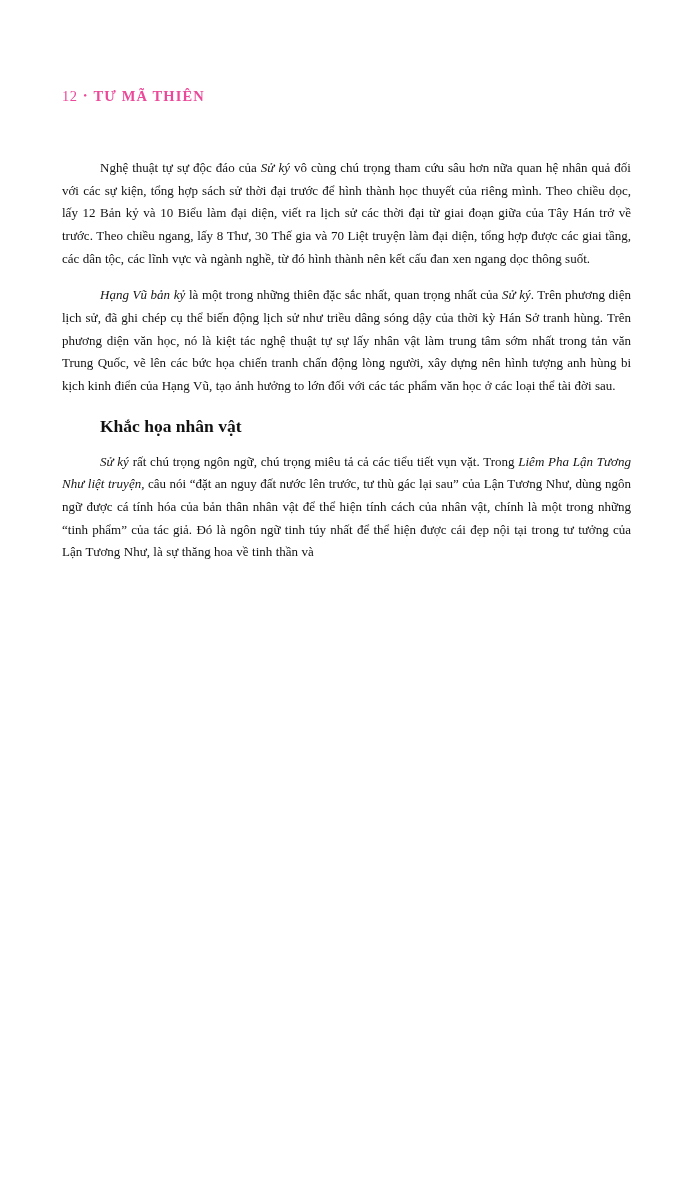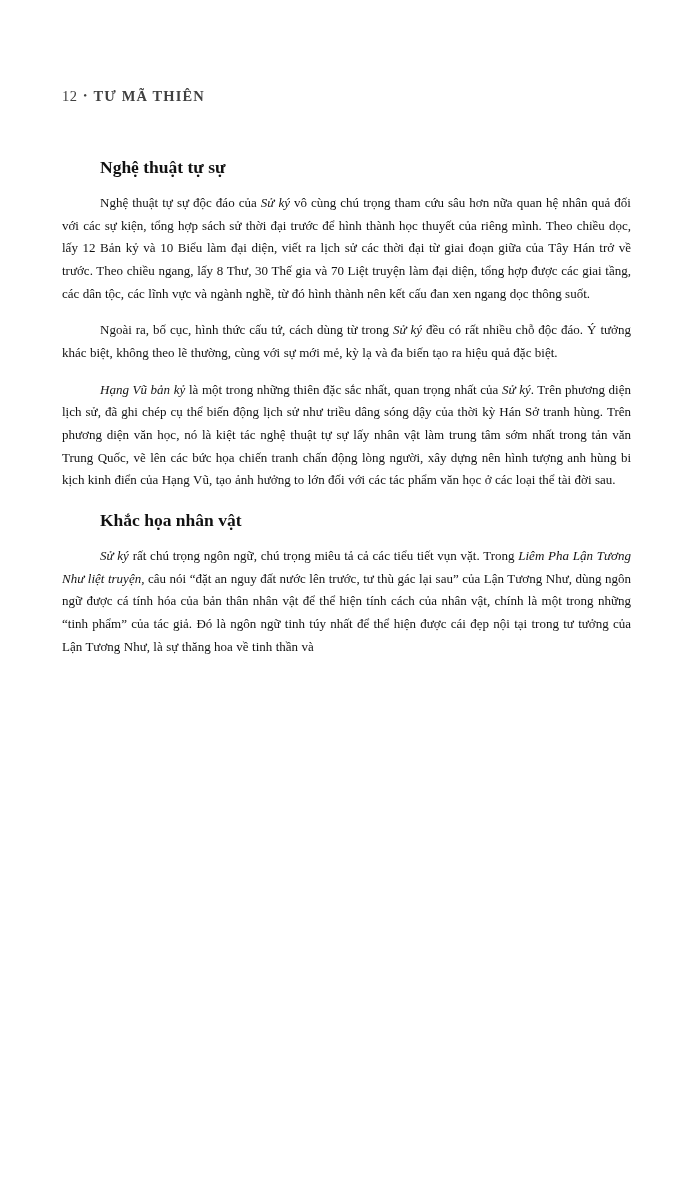--- a/index.html
+++ b/index.html
@@ -17,21 +17,21 @@
   .page {
     position: relative;
     width: 693px;
     height: 1200px;
     box-sizing: border-box;
     padding: 88px 62px 40px 62px;
   }
   .running-head {
     font-size: 14.5px;
     letter-spacing: 0.4px;
-    color: #404040;
+    color: #ec4899;
     margin: 0 0 52px 0;
     white-space: nowrap;
   }
   .running-head .folio {
     font-weight: normal;
   }
   .running-head .sep {
     margin: 0 6px;
     font-size: 11px;
     position: relative;
@@ -75,25 +75,23 @@
 </head>
 <body>
 
 <div class="page">
 
   <div class="running-head">
     <span class="folio">12</span><span class="sep">•</span><span class="title">TƯ MÃ THIÊN</span>
   </div>
 
 
-  <h3 class="subheading">Nghệ thuật tự sự</h3>
 
   <div>
     <p class="body"><span>Nghệ thuật tự sự độc đáo của </span><span class="it">Sử ký</span><span> vô cùng chú trọng tham cứu sâu hơn nữa quan hệ nhân quả đối với các sự kiện, tổng hợp sách sử thời đại trước để hình thành học thuyết của riêng mình. Theo chiều dọc, lấy 12 Bản kỷ và 10 Biểu làm đại diện, viết ra lịch sử các thời đại từ giai đoạn giữa của Tây Hán trở về trước. Theo chiều ngang, lấy 8 Thư, 30 Thế gia và 70 Liệt truyện làm đại diện, tổng hợp được các giai tầng, các dân tộc, các lĩnh vực và ngành nghề, từ đó hình thành nên kết cấu đan xen ngang dọc thông suốt.</span></p>
-    <p class="body"><span>Ngoài ra, bố cục, hình thức cấu tứ, cách dùng từ trong </span><span class="it">Sử ký</span><span> đều có rất nhiều chỗ độc đáo. Ý tưởng khác biệt, không theo lẽ thường, cùng với sự mới mẻ, kỳ lạ và đa biến tạo ra hiệu quả đặc biệt.</span></p>
     <p class="body"><span class="it">Hạng Vũ bản kỷ</span><span> là một trong những thiên đặc sắc nhất, quan trọng nhất của </span><span class="it">Sử ký</span><span>. Trên phương diện lịch sử, đã ghi chép cụ thể biến động lịch sử như triều dâng sóng dậy của thời kỳ Hán Sở tranh hùng. Trên phương diện văn học, nó là kiệt tác nghệ thuật tự sự lấy nhân vật làm trung tâm sớm nhất trong tản văn Trung Quốc, vẽ lên các bức họa chiến tranh chấn động lòng người, xây dựng nên hình tượng anh hùng bi kịch kinh điển của Hạng Vũ, tạo ảnh hưởng to lớn đối với các tác phẩm văn học ở các loại thể tài đời sau.</span></p>
   </div>
 
   <h3 class="subheading spaced-top">Khắc họa nhân vật</h3>
 
   <div>
     <p class="body"><span class="it">Sử ký</span><span> rất chú trọng ngôn ngữ, chú trọng miêu tả cả các tiểu tiết vụn vặt. Trong </span><span class="it">Liêm Pha Lận Tương Như liệt truyện</span><span>, câu nói “đặt an nguy đất nước lên trước, tư thù gác lại sau” của Lận Tương Như, dùng ngôn ngữ được cá tính hóa của bản thân nhân vật để thể hiện tính cách của nhân vật, chính là một trong những “tinh phẩm” của tác giả. Đó là ngôn ngữ tinh túy nhất để thể hiện được cái đẹp nội tại trong tư tưởng của Lận Tương Như, là sự thăng hoa về tinh thần và</span></p>
   </div>
 
 </div>

